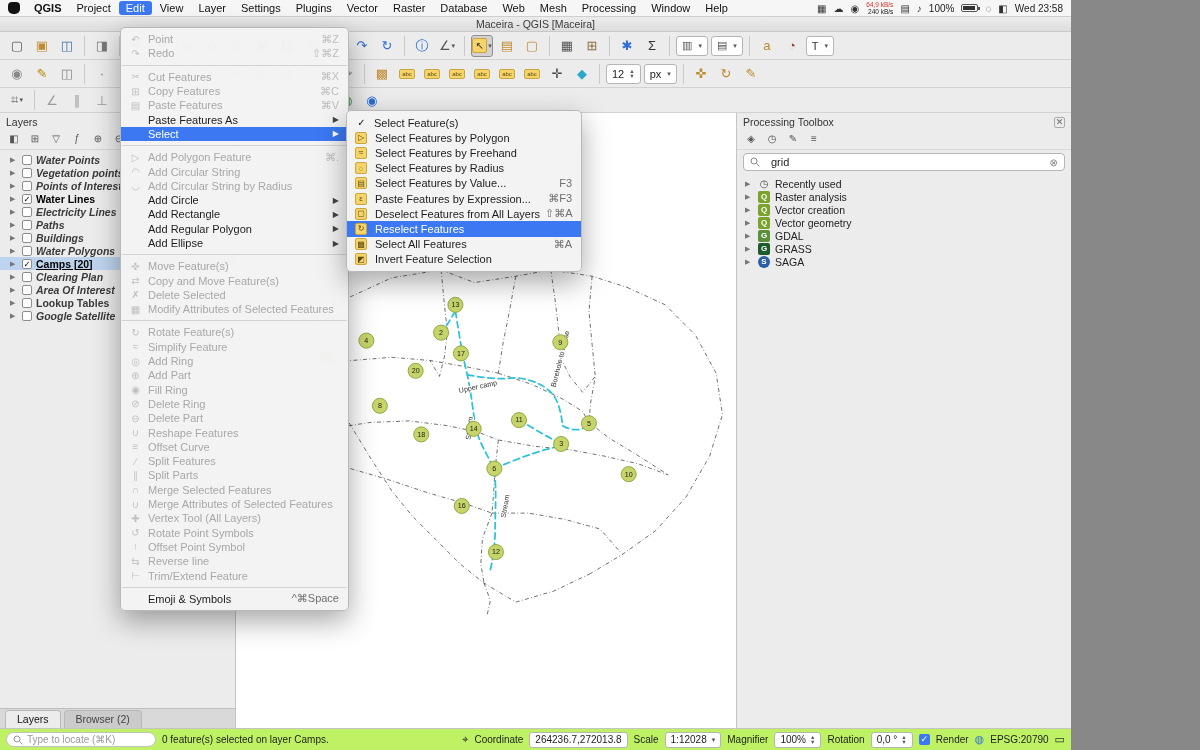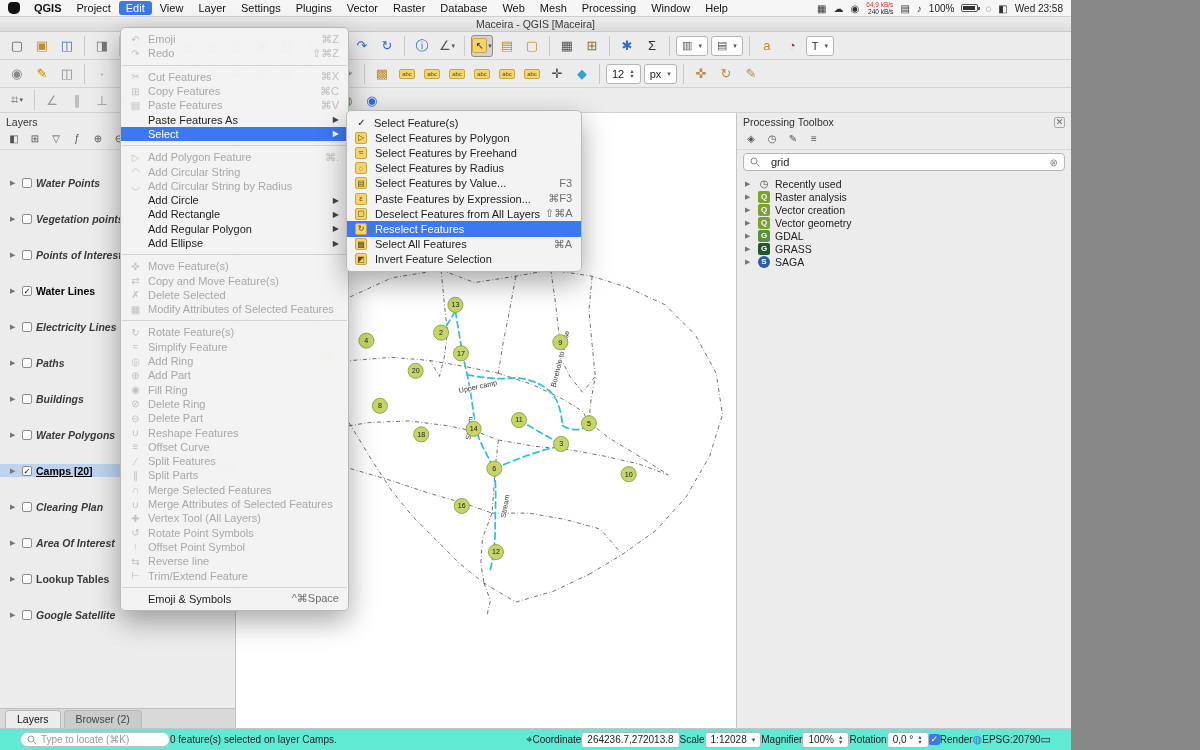--- a/index.html
+++ b/index.html
@@ -48,21 +48,21 @@
                   background:#ececec; border-right:1px solid #c4c4c4; overflow:hidden; }
   .proc-panel { position:absolute; right:0; top:113px; width:335px; bottom:22px;
                 background:#ececec; border-left:1px solid #c4c4c4; overflow:hidden; }
   .panel-title { font-size:10.5px; color:#333; padding:3px 6px 1px 6px; display:flex; align-items:center; }
   .panel-close { margin-left:auto; font-size:9px; color:#666; border:1px solid #aaa; border-radius:2px;
                  width:11px; height:11px; line-height:9px; text-align:center; }
   .panel-tools { display:flex; gap:5px; padding:2px 6px 3px 6px; border-bottom:1px solid #d8d8d8; }
   .ptool { width:16px; height:15px; display:flex; align-items:center; justify-content:center;
            font-size:10px; color:#555; }
   .layer-row { display:flex; align-items:center; height:13px; padding-left:10px; gap:4px;
-               font-size:10.5px; color:#2e2e2e; white-space:nowrap;margin-top:23px; }
+               font-size:10.5px; color:#2e2e2e; white-space:nowrap; }
   .layer-row .tarrow { color:#777; font-size:7px; width:8px; flex:0 0 auto; }
   .lcheck { width:10px; height:10px; border:1px solid #8d8d8d; background:#fff; border-radius:2px;
             font-size:8.5px; line-height:9px; text-align:center; color:#111; flex:0 0 auto; }
   .lname.italic { font-style:italic; font-weight:bold; color:#3a3a3a; }
   .lname.bold { font-weight:bold; color:#000; }
   .lname.normal { font-weight:bold; color:#3a3a3a; }
   .lname.underline { text-decoration:underline; }
   .layer-row.selected { background:#bed4ee; }
   .layer-tabs { position:absolute; left:0; bottom:22px; width:236px; height:20px; background:#d9d9d9;
                 border-top:1px solid #bfbfbf; border-right:1px solid #c4c4c4; display:flex;
@@ -106,23 +106,23 @@
   .mi .subarrow { margin-left:auto; font-size:8px; color:#444; }
   .mi.disabled { color:#a8a8a8; } .mi.disabled .sc { color:#bdbdbd; } .mi.disabled .mic { color:#c0c0c0; }
   .mi.hl { background:#3b78f2; color:#fff; }
   .mi.hl .sc, .mi.hl .subarrow, .mi.hl .mic, .mi.hl .chk { color:#fff; }
   .msep { height:1px; background:#d2d2d2; margin:4px 1px; }
   .chip { background:#f7d469; border:1px solid #caa73e; border-radius:2px; width:12px; height:12px;
           display:flex; align-items:center; justify-content:center; font-size:8px; color:#5b4a12;
           flex:0 0 auto; margin-right:3px; margin-left:1px; }
 
   
-  .statusbar { position:absolute; left:0; right:0; bottom:0; height:22px; background:#5eead4;
+  .statusbar { position:absolute; left:0; right:0; bottom:0; height:22px; background:#bef264;
                border-top:1px solid #c4c4c4; display:flex; align-items:center; font-size:10px;
-               color:#222; padding:0 20px; z-index:6; }
+               color:#222; padding:0 6px; gap:6px; z-index:6; }
   .locate { width:150px; height:15px; background:#fff; border:1px solid #c0c0c0; border-radius:8px;
             display:flex; align-items:center; padding:0 6px; color:#999; gap:4px; flex:0 0 auto; }
   .sb-msg { color:#222; white-space:nowrap; }
   .sb-spacer { flex:1; }
   .sb-label { color:#222; white-space:nowrap; }
   .sb-box { background:#fff; border:1px solid #b5b5b5; border-radius:3px; height:16px;
             display:flex; align-items:center; padding:0 5px; gap:4px; white-space:nowrap; }
   .sb-ic { font-size:11px; color:#333; }
   .sb-ic.epsg { color:#2d6fd6; }
   .render-check { width:11px; height:11px; background:#3b78f2; border-radius:2px; color:#fff;
@@ -705,21 +705,21 @@
     <span class="render-check">✓</span>
     <span class="sb-label">Render</span>
     <span class="sb-ic epsg">◍</span>
     <span class="sb-label">EPSG:20790</span>
     <span class="sb-ic">▭</span>
   </div>
 
   <div class="menu" id="edit-menu">
       <div class="mi disabled">
         <span class="mic">↶</span>
-        <span class="lbl">Emoji</span>
+        <span class="lbl">Point</span>
         <span class="sc">⌘Z</span>
       </div>
       <div class="mi disabled">
         <span class="mic">↷</span>
         <span class="lbl">Redo</span>
         <span class="sc">⇧⌘Z</span>
       </div>
       <div class="msep"></div>
       <div class="mi disabled">
         <span class="mic">✂</span>

